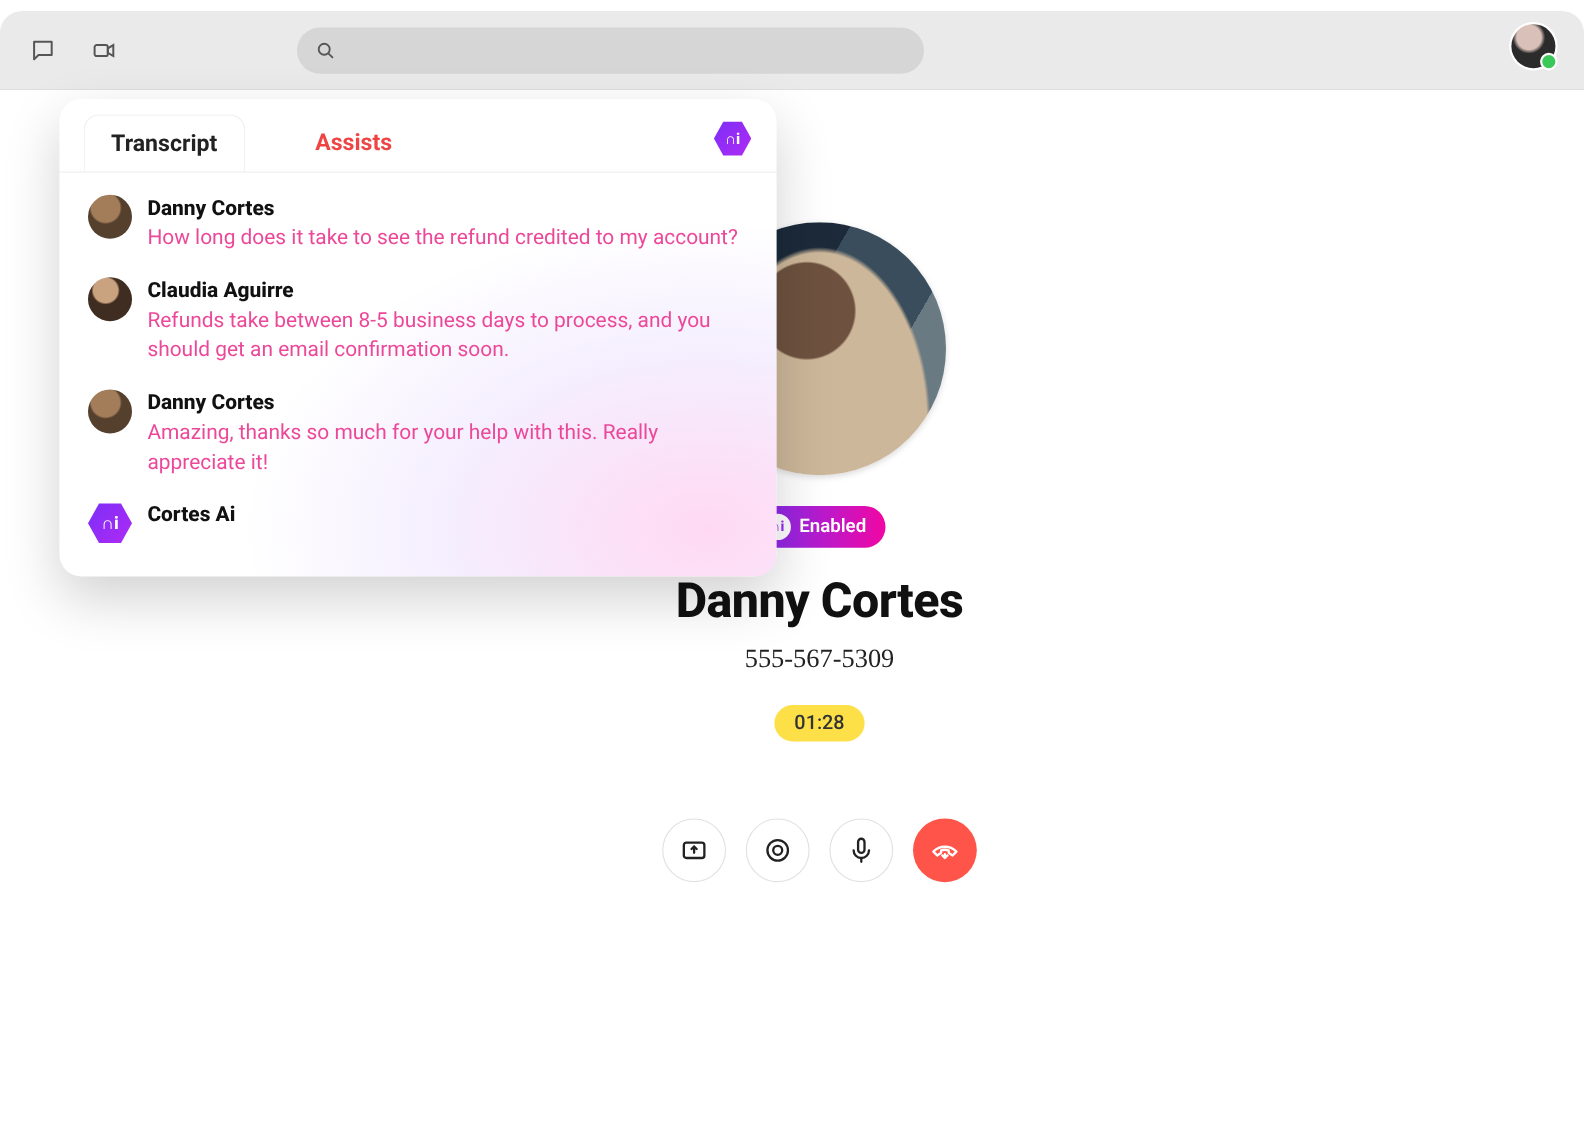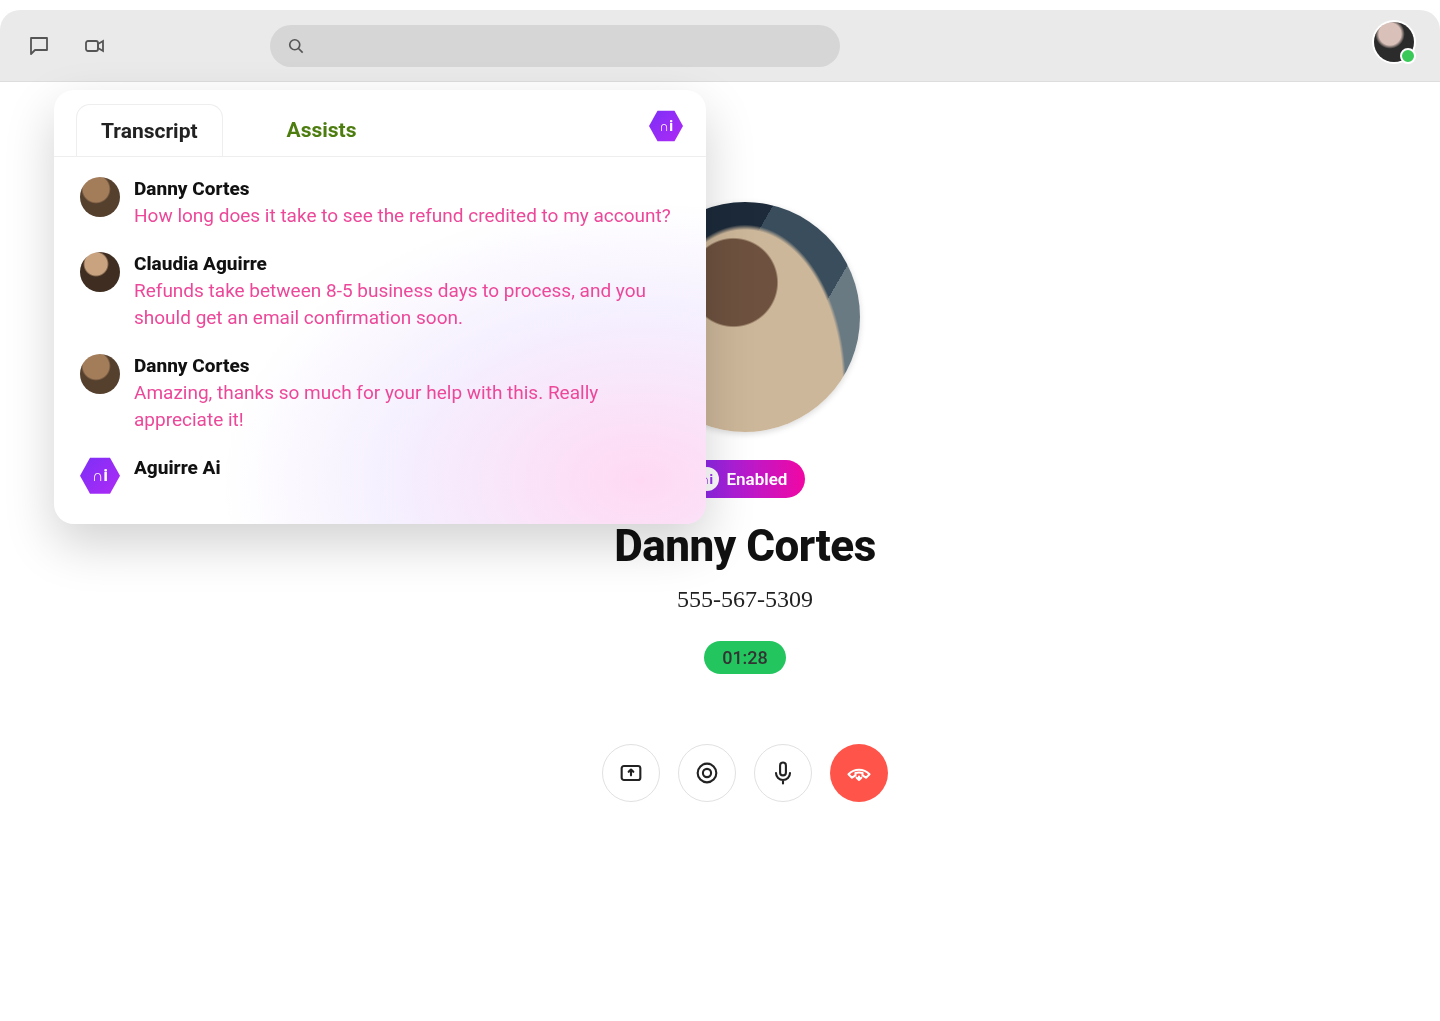--- a/index.html
+++ b/index.html
@@ -94,21 +94,21 @@
 
   .contact-name {
     margin-top:22px;
     font-size:44px; font-weight:800; letter-spacing:-0.5px;
   }
   .contact-phone {
     margin-top:14px; font-size:24px; color:#222;font-family:Liberation Serif, serif;
   }
   .timer {
     margin-top:28px;
-    background:#22c55e; color:#333;
+    background:#fde047; color:#333;
     padding:6px 18px; border-radius:18px; font-size:18px; font-weight:500;
   }
 
   .call-controls{
     margin-top:70px;
     display:flex; gap:18px; align-items:center;
   }
   .ctl-btn{
     width:58px; height:58px; border-radius:50%;
     background:#fff; border:1px solid #e1e1e1;
@@ -142,21 +142,21 @@
     display:flex; align-items:center; gap:40px;
     padding: 14px 22px 0 22px;
     position:relative;
   }
   .tab{
     font-size:21px; font-weight:700; color:#222;
     padding:14px 24px 14px 24px; cursor:pointer;
     border-top-left-radius:14px; border-top-right-radius:14px;
     position:relative; z-index:2;
   }
-  .tab.inactive{ font-weight:700; color:#4d7c0f; }
+  .tab.inactive{ font-weight:700; color:#ef4444; }
   .tab.active{
     background:#fff;
     box-shadow: 0 -1px 0 #eee inset;
     border:1px solid #eee; border-bottom:none;
     margin-bottom:-1px;
   }
   .panel-hex{
     position:absolute; right:20px; top:16px;
     width:40px; height:40px;
     display:flex;align-items:center;justify-content:center;
@@ -291,17 +291,17 @@
       <div class="content">
         <div class="name">Danny Cortes</div>
         <div class="text">Amazing, thanks so much for your help with this. Really appreciate it!</div>
       </div>
     </div>
     <div class="msg">
       <div class="av ai">
         <div class="hex">∩i</div>
       </div>
       <div class="content">
-        <div class="name">Aguirre Ai</div>
+        <div class="name">Cortes Ai</div>
       </div>
     </div>
   </div>
 </div>
 
 </body></html>

